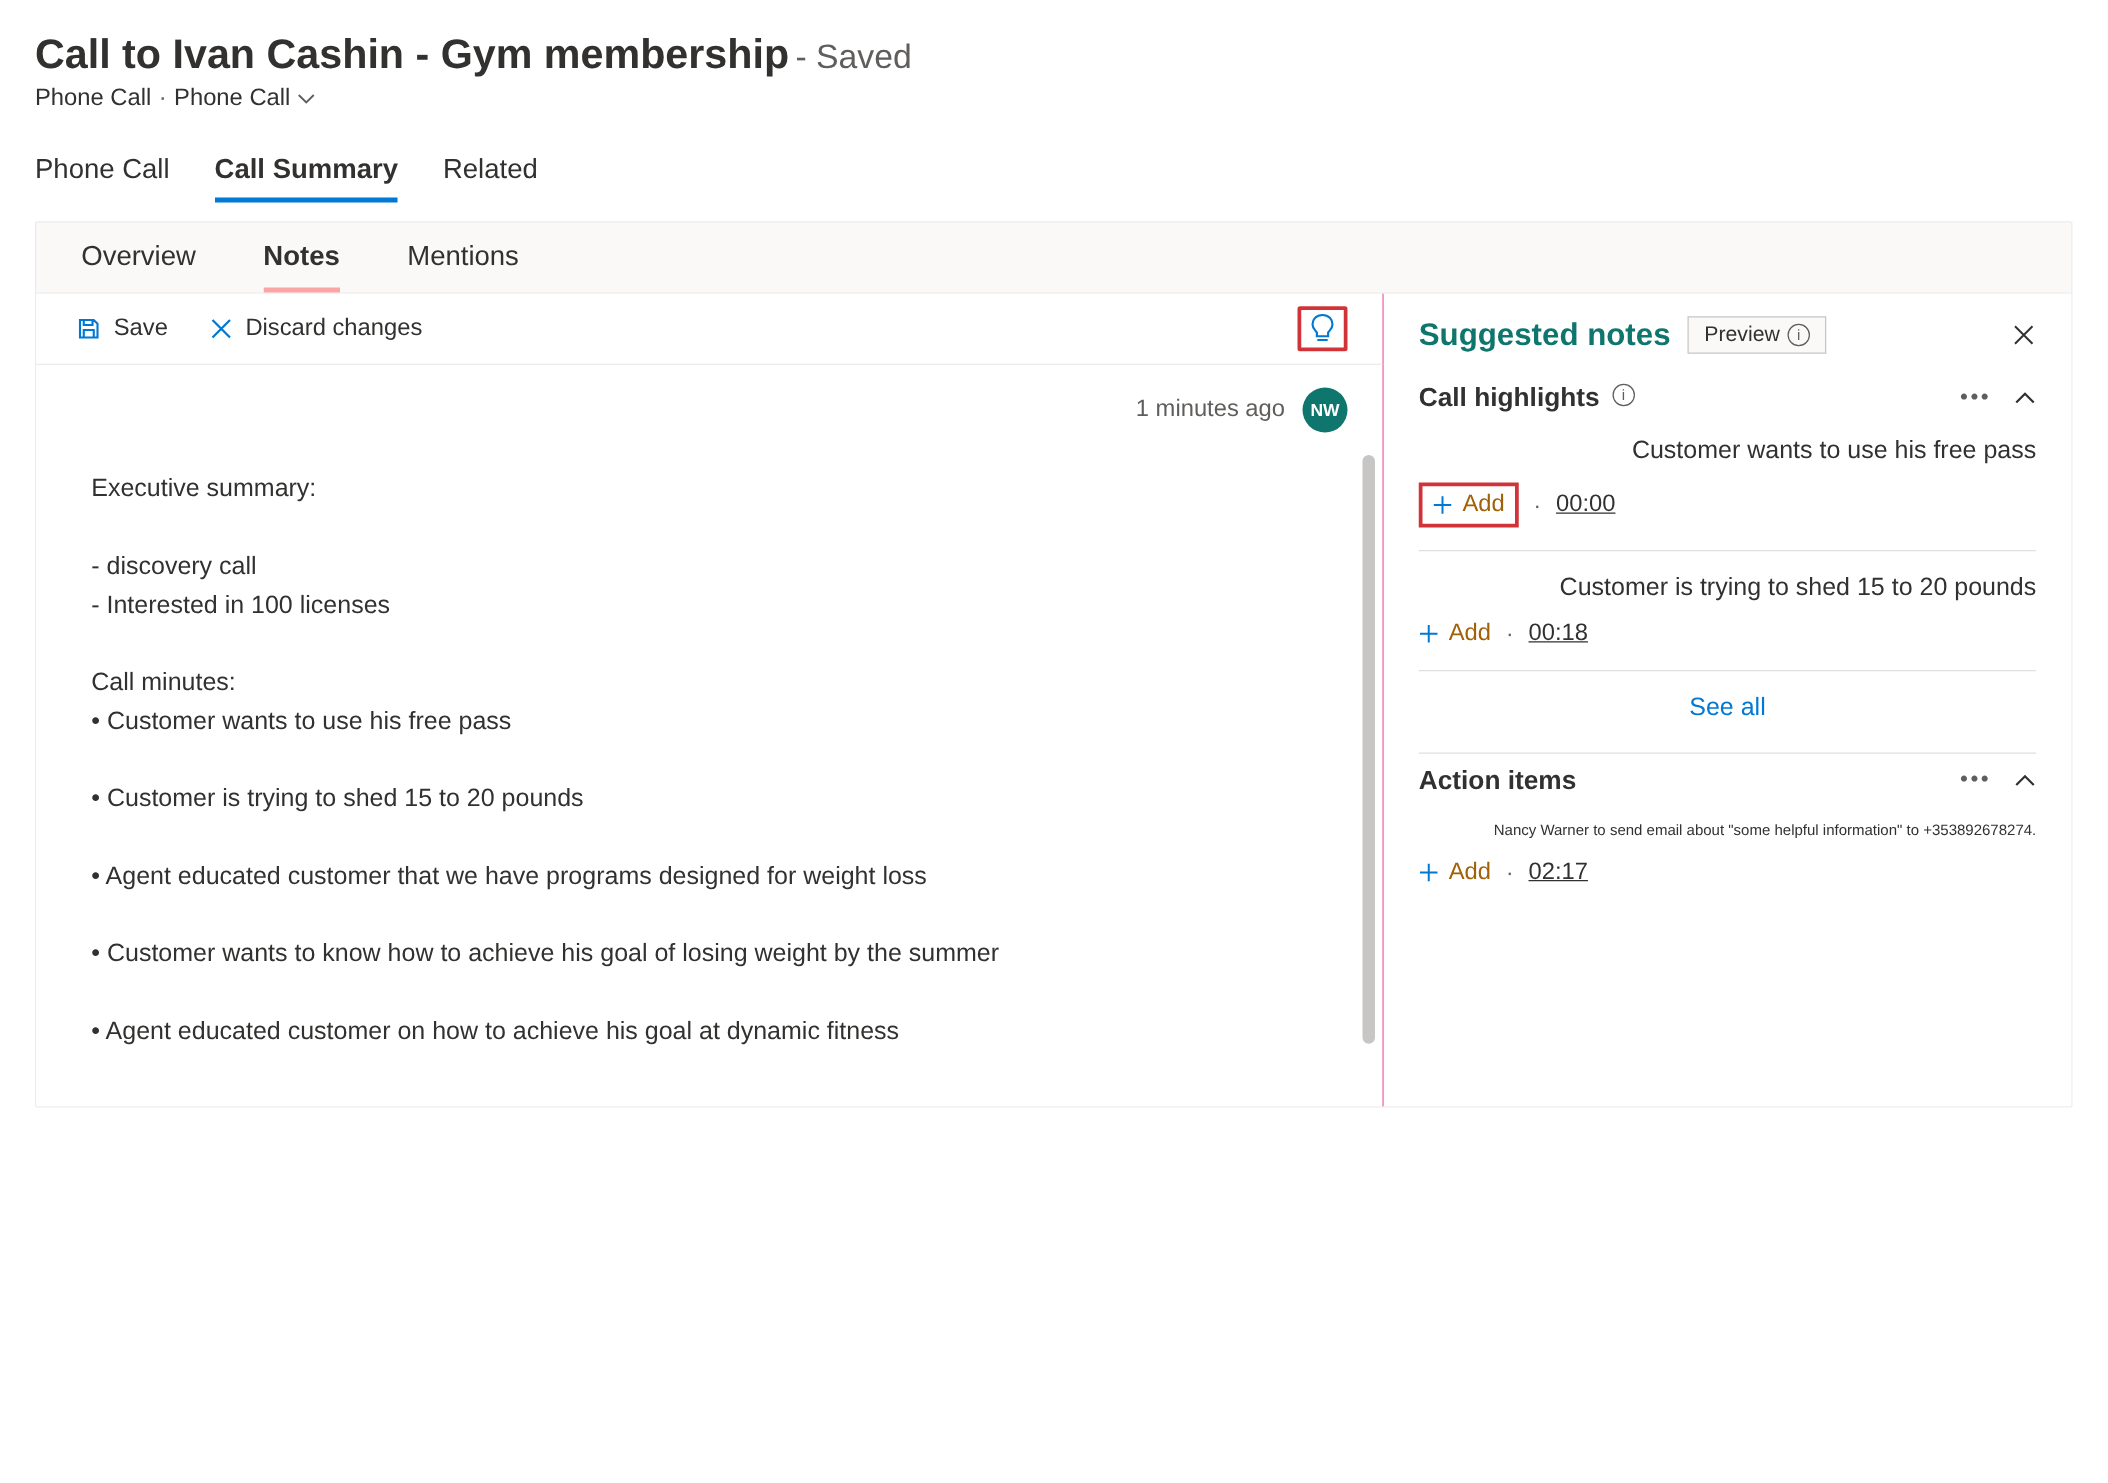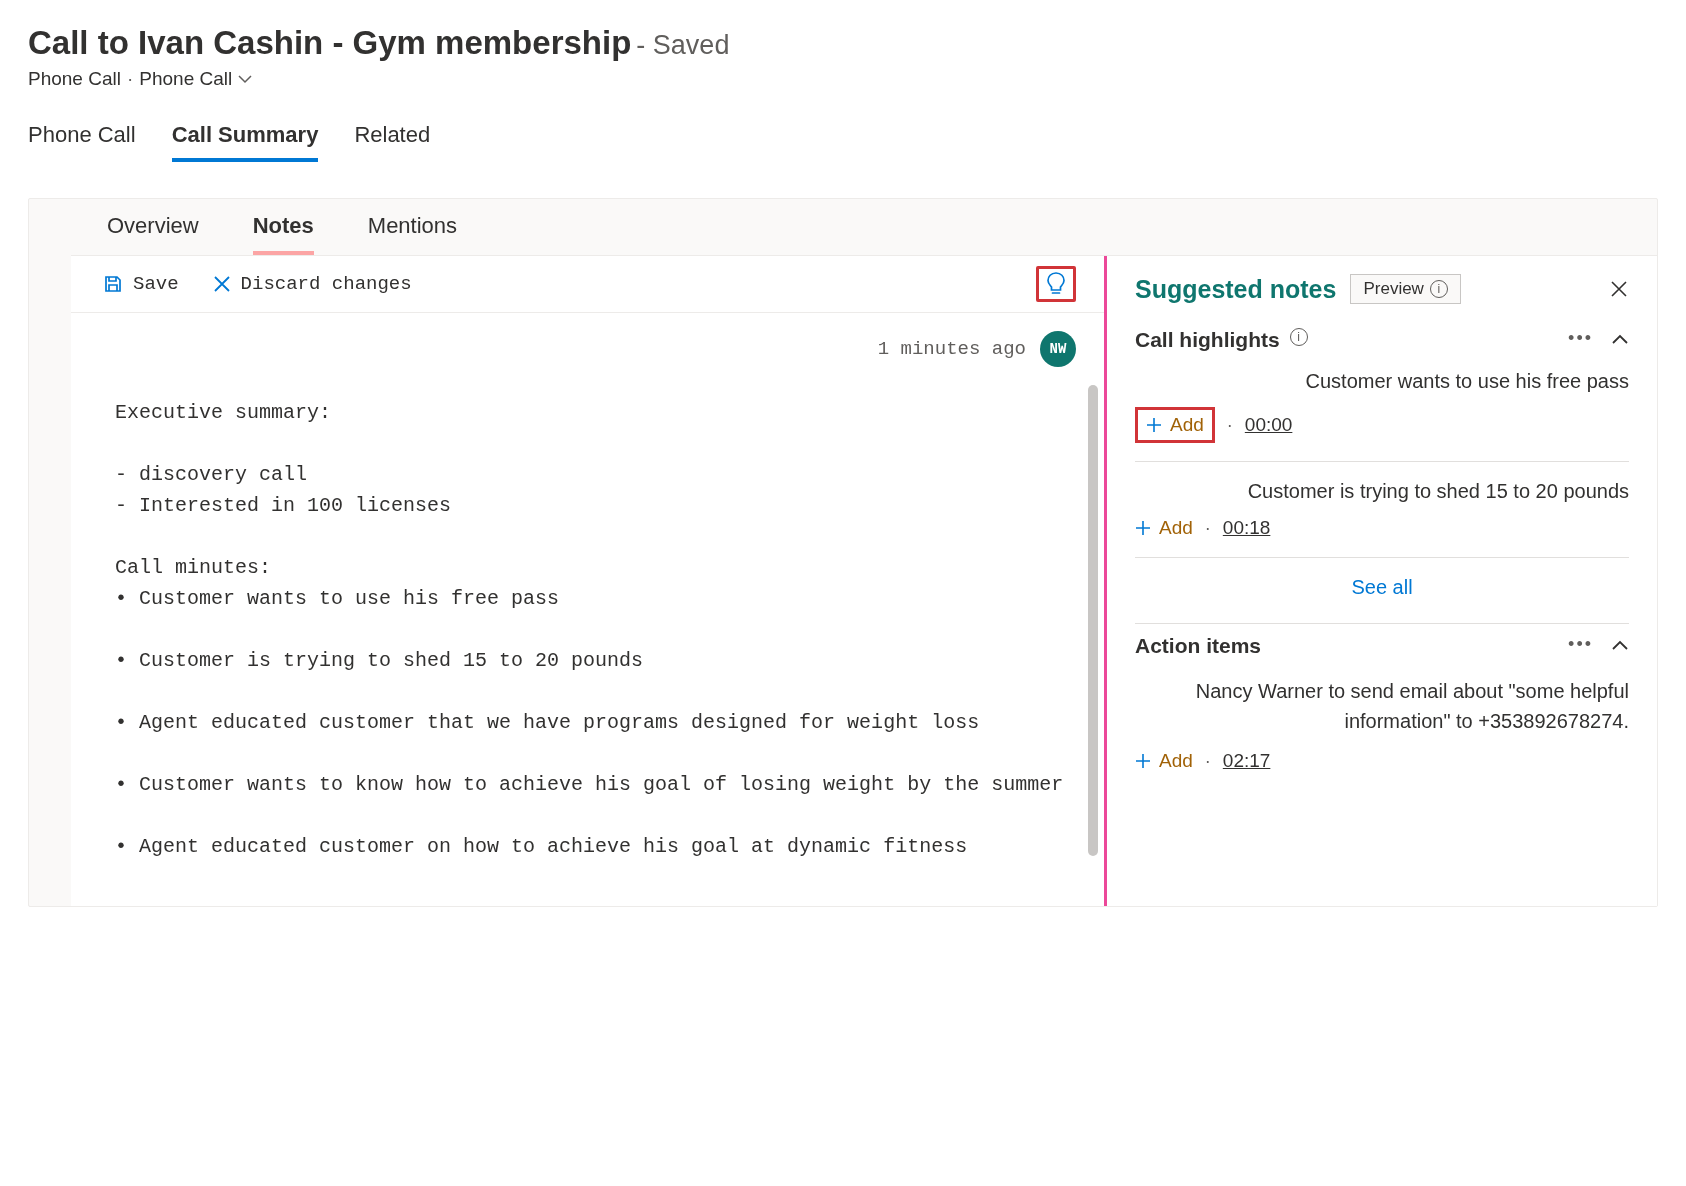--- a/index.html
+++ b/index.html
@@ -45,25 +45,24 @@
   padding-bottom: 10px;
   cursor: pointer;
   color: #323130;
 }
 .main-tab.active {
   font-weight: 600;
   border-bottom: 4px solid #0078d4;
 }
 
 .content-box {
-  margin-top: 36px;
+  margin-top: 15px;
   border: 1px solid #edebe9;
   background: #faf9f8;
   border-radius: 2px;
-  padding-left: 42px;
 }
 .sub-tabs {
   display: flex;
   gap: 54px;
   padding: 14px 36px 0 36px;
   border-bottom: 1px solid #edebe9;
 }
 .sub-tab {
   font-size: 22px;
   padding-bottom: 12px;
@@ -74,22 +73,21 @@
   font-weight: 600;
   border-bottom: 4px solid #fca5a5;
 }
 
 .two-col {
   display: flex;
 }
 .left-col {
   flex: 1;
   background: #fff;
-  border-right: 3px solid #ec4899;
-  font-family: Liberation Mono, monospace;
+  border-right: 1px solid #ec4899;
 }
 .right-col {
   width: 550px;
   background: #fff;
   padding: 0;
 }
 
 .toolbar {
   display: flex;
   align-items: center;
@@ -231,21 +229,21 @@
 .ts-sep { color: #605e5c; }
 .timestamp { color: #323130; text-decoration: underline; font-size: 19px; cursor: pointer; }
 .see-all {
   text-align: center;
   padding: 18px 0 24px 0;
   color: #0078d4;
   font-size: 20px;
   cursor: pointer;
   border-bottom: 1px solid #e1dfdd;
 }
-.action-text { font-size: 20px; line-height: 1.5; }
+.action-text { font-size: 12px; line-height: 1.5; }
 
 svg { display: block; }
 </style>
 </head>
 <body>
 
 <div class="page">
   <div>
     <span class="header-title">Call to Ivan Cashin - Gym membership</span>
     <span class="header-status">- Saved</span>

